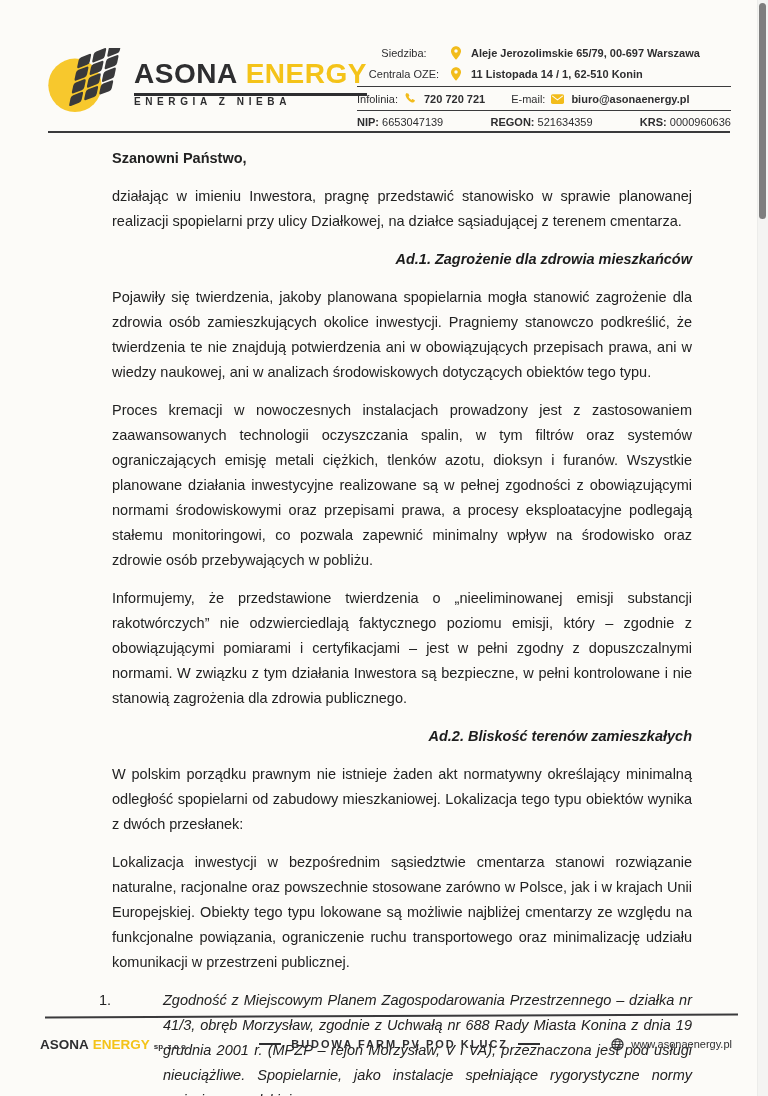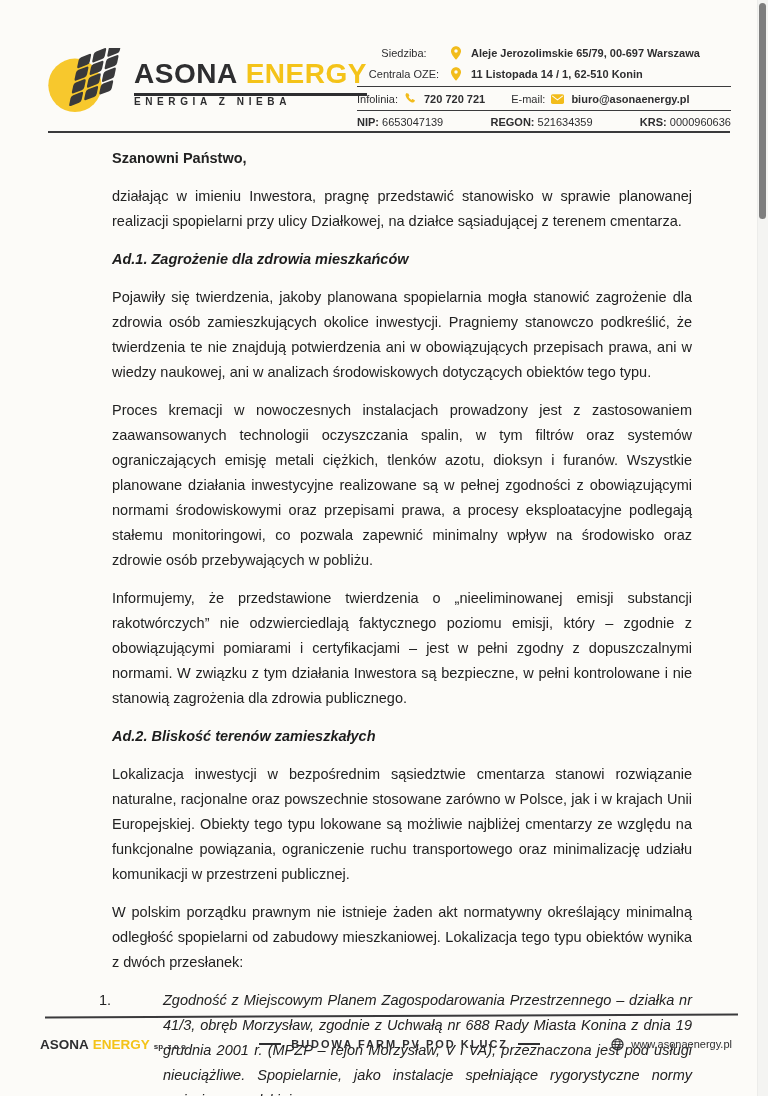--- a/index.html
+++ b/index.html
@@ -32,21 +32,21 @@
   .c-inline .gap { width:26px; }
   .c-inline .lbl { margin-right:6px; }
   .ids { display:flex; justify-content:space-between; padding:3px 0 4px 0; }
   .ids b { font-weight:700; }
   .header-rule { position:absolute; left:48px; right:38px; top:131px; height:2px; background:#3A3A3C; }
 
   
   .content { position:absolute; left:104px; top:146px; width:588px; font-size:14.5px; line-height:25px; text-align:justify; color:#222; }
   .content p { margin:0 0 13px 8px; }
   .salutation { font-weight:700; margin-bottom:13px; }
-  .sec-heading { font-weight:700; font-style:italic; color:#1d1d1d; margin:0 0 13px 0; text-align:left; }
+  .sec-heading { font-weight:700; font-style:italic; color:#1d1d1d; margin:0 0 13px 0; text-align:right; }
   .num-item { display:flex; margin-left:-5px; font-style:italic; }
   .num-item .num { flex:0 0 21px; font-style:normal; }
   .num-item .itx { flex:1; text-align:justify;margin-left:43px; }
 
   
   .footer-rule { position:absolute; left:45px; right:30px; top:1015px; height:2px; background:#3A3A3C; transform:rotate(-0.25deg); }
   .footer { position:absolute; left:40px; right:36px; top:1032px; height:24px; display:flex; align-items:center; justify-content:space-between; }
   .f-brand { display:flex; align-items:baseline; white-space:nowrap; }
   .f-brand .p { font-size:13.5px; font-weight:800; color:#2E2E30; }
   .f-brand .s { font-size:13.5px; font-weight:800; color:#F4C319; margin-left:4px; }
@@ -145,22 +145,22 @@
   <div class="content">
     <p class="salutation">Szanowni Państwo,</p>
     <p>działając w imieniu Inwestora, pragnę przedstawić stanowisko w sprawie planowanej realizacji spopielarni przy ulicy Działkowej, na działce sąsiadującej z terenem cmentarza.</p>
 
     <p class="sec-heading">Ad.1. Zagrożenie dla zdrowia mieszkańców</p>
     <p>Pojawiły się twierdzenia, jakoby planowana spopielarnia mogła stanowić zagrożenie dla zdrowia osób zamieszkujących okolice inwestycji. Pragniemy stanowczo podkreślić, że twierdzenia te nie znajdują potwierdzenia ani w obowiązujących przepisach prawa, ani w wiedzy naukowej, ani w analizach środowiskowych dotyczących obiektów tego typu.</p>
     <p>Proces kremacji w nowoczesnych instalacjach prowadzony jest z zastosowaniem zaawansowanych technologii oczyszczania spalin, w tym filtrów oraz systemów ograniczających emisję metali ciężkich, tlenków azotu, dioksyn i furanów. Wszystkie planowane działania inwestycyjne realizowane są w pełnej zgodności z obowiązującymi normami środowiskowymi oraz przepisami prawa, a procesy eksploatacyjne podlegają stałemu monitoringowi, co pozwala zapewnić minimalny wpływ na środowisko oraz zdrowie osób przebywających w pobliżu.</p>
     <p>Informujemy, że przedstawione twierdzenia o „nieeliminowanej emisji substancji rakotwórczych” nie odzwierciedlają faktycznego poziomu emisji, który – zgodnie z obowiązującymi pomiarami i certyfikacjami – jest w pełni zgodny z dopuszczalnymi normami. W związku z tym działania Inwestora są bezpieczne, w pełni kontrolowane i nie stanowią zagrożenia dla zdrowia publicznego.</p>
 
     <p class="sec-heading">Ad.2. Bliskość terenów zamieszkałych</p>
+    <p>W polskim porządku prawnym nie istnieje żaden akt normatywny określający minimalną odległość spopielarni od zabudowy mieszkaniowej. Lokalizacja tego typu obiektów wynika z dwóch przesłanek:</p>
     <p>Lokalizacja inwestycji w bezpośrednim sąsiedztwie cmentarza stanowi rozwiązanie naturalne, racjonalne oraz powszechnie stosowane zarówno w Polsce, jak i w krajach Unii Europejskiej. Obiekty tego typu lokowane są możliwie najbliżej cmentarzy ze względu na funkcjonalne powiązania, ograniczenie ruchu transportowego oraz minimalizację udziału komunikacji w przestrzeni publicznej.</p>
-    <p>W polskim porządku prawnym nie istnieje żaden akt normatywny określający minimalną odległość spopielarni od zabudowy mieszkaniowej. Lokalizacja tego typu obiektów wynika z dwóch przesłanek:</p>
 
     <div class="num-item">
       <span class="num">1.</span>
       <span class="itx">Zgodność z Miejscowym Planem Zagospodarowania Przestrzennego – działka nr 41/3, obręb Morzysław, zgodnie z Uchwałą nr 688 Rady Miasta Konina z dnia 19 grudnia 2001 r. (MPZP – rejon Morzysław, V i VA), przeznaczona jest pod usługi nieuciążliwe. Spopielarnie, jako instalacje spełniające rygorystyczne normy emisyjne, w polskiej</span>
     </div>
   </div>
 
   <div class="footer-rule"></div>
   <div class="footer">
     <div class="f-brand">

